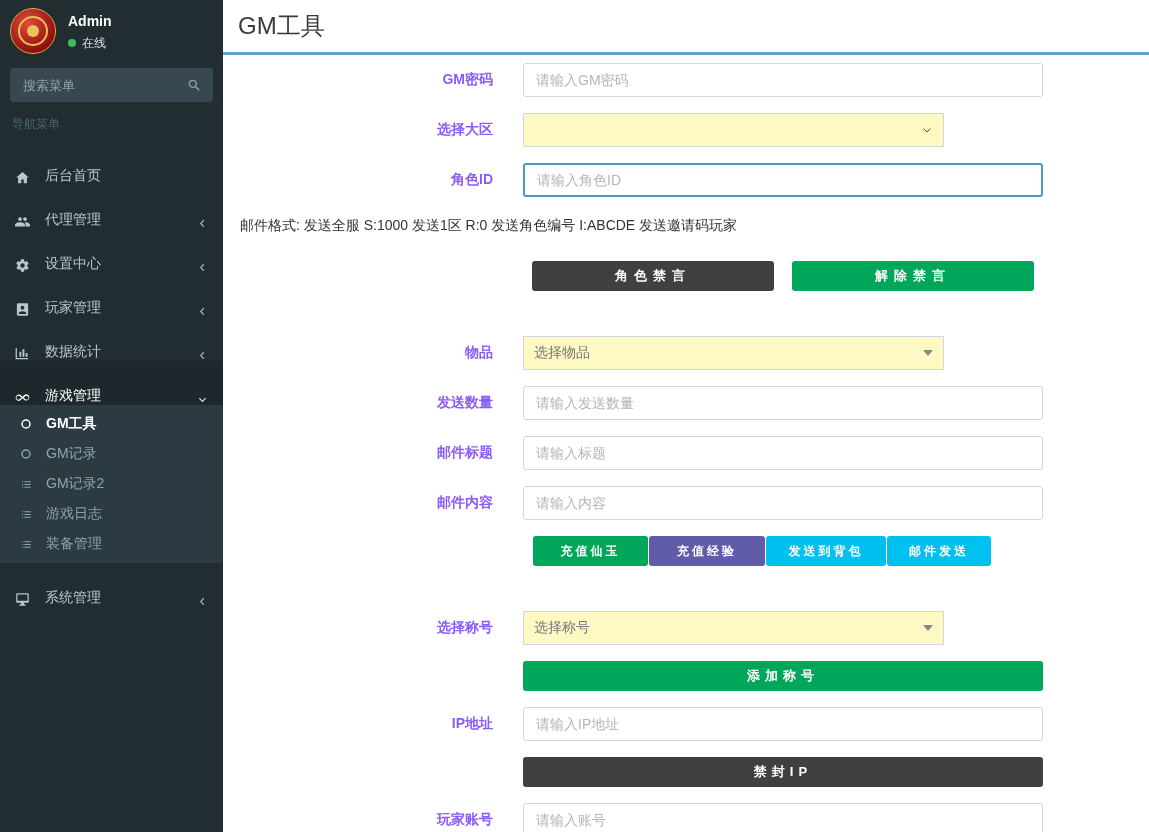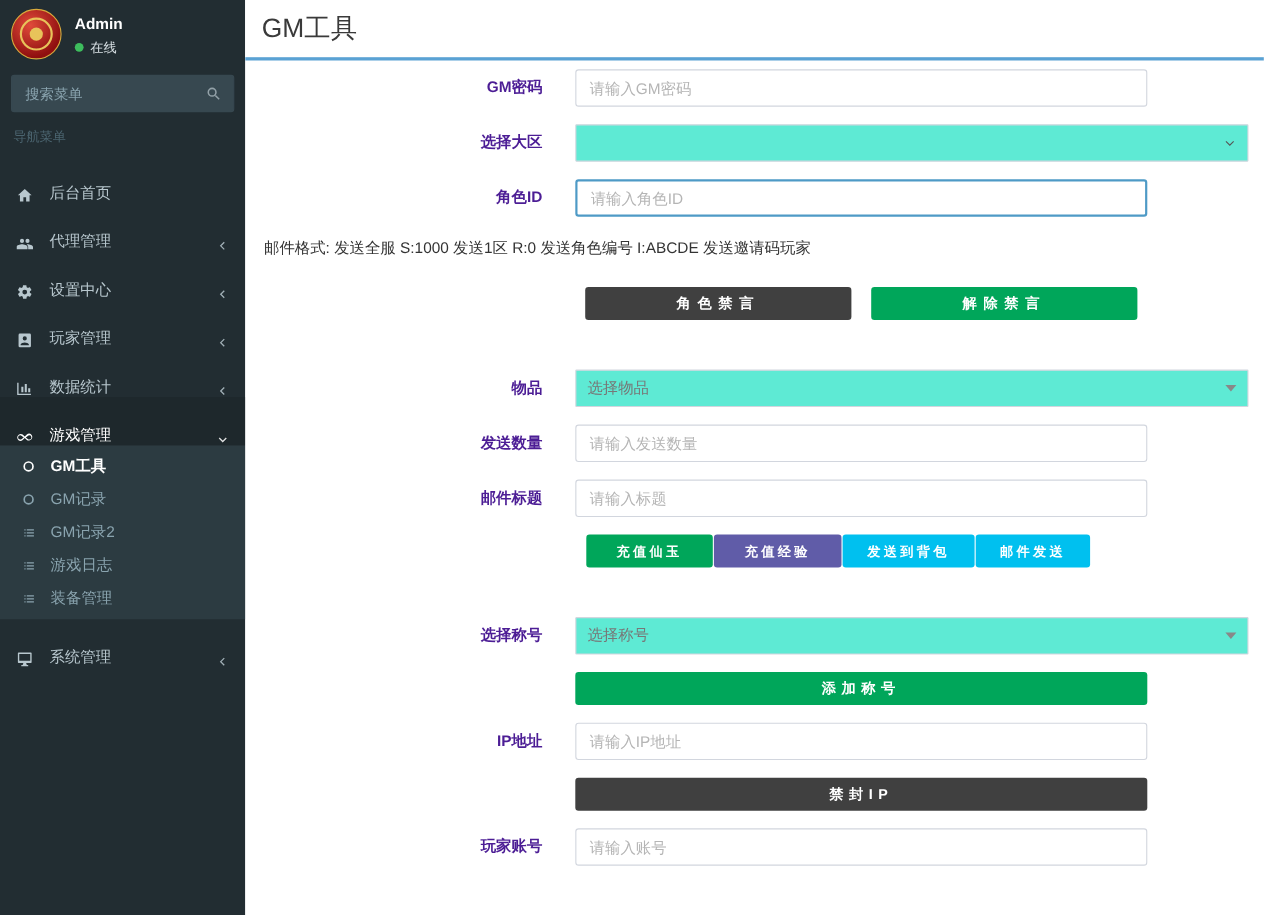--- a/index.html
+++ b/index.html
@@ -64,31 +64,31 @@
   .main { flex:1; display:flex; flex-direction:column; background:#fff; min-width:0; }
   .content-header {
     height:55px; display:flex; align-items:center; padding-left:15px;
     background:#fff; border-bottom:3px solid #5aa2d4; flex-shrink:0;
   }
   .content-header h1 { margin:0; font-size:24px; font-weight:400; color:#3a3a3a; }
   .content { padding-top:8px; overflow:hidden; }
   .form-row { display:flex; align-items:center; margin-bottom:16px; }
   .form-label {
     width:300px; min-width:300px; text-align:right; padding-right:30px;
-    font-size:14px; font-weight:bold; color:#4c1d95;
+    font-size:14px; font-weight:bold; color:#8b5cf6;
   }
   .form-control {
     width:520px; height:34px; border:1px solid #d2d6de; border-radius:3px;
     padding:6px 12px; font-size:14px; color:#555; background:#fff; font-family:inherit;
   }
   .form-control::placeholder { color:#b5b5b5; }
   .form-control.focused { border:2px solid #4e9ac6; }
   .select-box {
-    width:612px; height:34px; border:1px solid #d2d6de; border-radius:1px;
-    background:#5eead4; display:flex; align-items:center; justify-content:space-between;
+    width:421px; height:34px; border:1px solid #d2d6de; border-radius:1px;
+    background:#fef9c3; display:flex; align-items:center; justify-content:space-between;
     padding:0 10px; cursor:pointer;
   }
   .select-box .sel-text { font-size:14px; color:#777; }
   .caret-down {
     width:0; height:0; border-left:5px solid transparent; border-right:5px solid transparent;
     border-top:6px solid #888;
   }
   .help-text { margin:18px 0 0 17px; font-size:14px; color:#333; line-height:20px; }
   .offset { margin-left:300px; width:520px; }
   .btn {
@@ -328,20 +328,24 @@
     <div class="form-row">
       <div class="form-label">发送数量</div>
       <input class="form-control" type="text" placeholder="请输入发送数量" style="">
     </div>
 
     <div class="form-row">
       <div class="form-label">邮件标题</div>
       <input class="form-control" type="text" placeholder="请输入标题" style="">
     </div>
 
+    <div class="form-row">
+      <div class="form-label">邮件内容</div>
+      <input class="form-control" type="text" placeholder="请输入内容" style="">
+    </div>
 
     <div class="row-buttons-4">
       <button class="btn btn-sm btn-success" style="width:115px">充值仙玉</button>
       <button class="btn btn-sm btn-purple" style="width:116px">充值经验</button>
       <button class="btn btn-sm btn-info" style="width:120px">发送到背包</button>
       <button class="btn btn-sm btn-info" style="width:104px">邮件发送</button>
     </div>
 
     <div class="form-row section-gap">
       <div class="form-label">选择称号</div>

